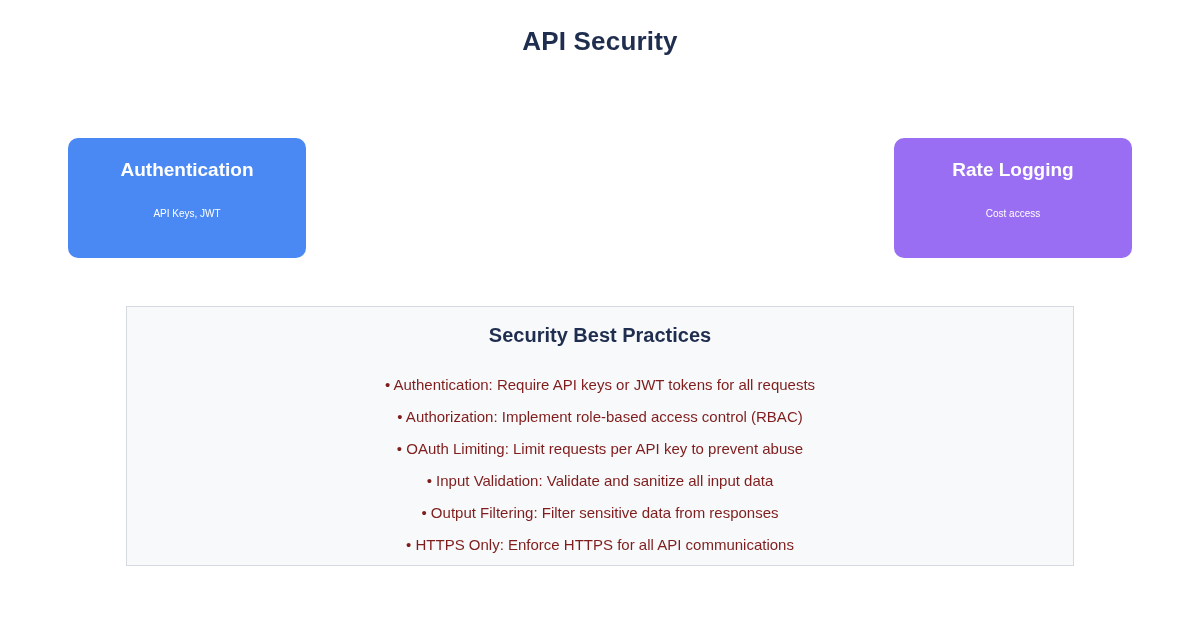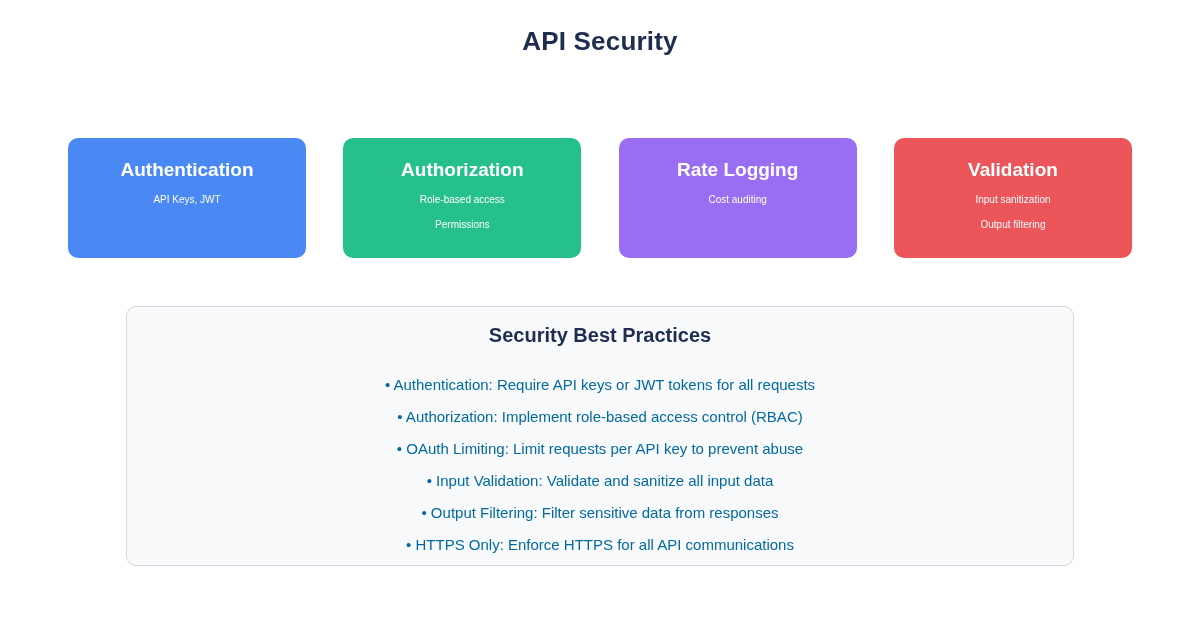--- a/index.html
+++ b/index.html
@@ -48,87 +48,77 @@
     border-radius: 10px;
     box-sizing: border-box;
     padding-top: 21px;
     text-align: center;
     color: #ffffff;
   }
   .card-title {
     font-size: 19px;
     font-weight: bold;
     line-height: 22px;
-    margin-bottom: 6px;
+    margin-bottom: 20px;
   }
   .card-line {
     font-size: 10px;
     line-height: 25px;
     font-weight: normal;
   }
 
   
   .practices-panel {
     position: absolute;
     left: 126px;
     top: 306px;
     width: 948px;
     height: 260px;
     box-sizing: border-box;
     background: #f8f9fb;
     border: 1px solid #d6d9e0;
-    border-radius: 10px;
+    border-radius: 0;
     padding-top: 15px;
   }
   .practices-title {
     font-size: 20px;
     font-weight: bold;
     color: #1f2d4f;
     text-align: center;
     line-height: 26px;
     margin-bottom: 21px;
   }
   .practice-item {
     font-size: 15px;
-    color: #0369a1;
+    color: #7f1d1d;
     text-align: center;
     line-height: 32px;
     white-space: nowrap;
   }
 </style>
 </head>
 <body style="background: rgb(255, 255, 255);">
 
 <div class="page">
 
   <div class="page-title">API Security</div>
 
   <div class="card-row">
 
     <div class="card" style="background: rgb(74, 137, 243);">
       <div class="card-title">Authentication</div>
       <div class="card-line">API Keys, JWT</div>
     </div>
 
-    <div class="card" style="background: rgb(37, 192, 140);">
-      <div class="card-title">Authorization</div>
-      <div class="card-line">Role-based access</div>
-      <div class="card-line">Permissions</div>
-    </div>
 
     <div class="card" style="background: rgb(154, 110, 243);">
       <div class="card-title">Rate Logging</div>
-      <div class="card-line">Cost auditing</div>
+      <div class="card-line">Cost access</div>
     </div>
 
-    <div class="card" style="background: rgb(236, 85, 89);">
-      <div class="card-title">Validation</div>
-      <div class="card-line">Input sanitization</div>
-      <div class="card-line">Output filtering</div>
-    </div>
 
   </div>
 
   <div class="practices-panel">
     <div class="practices-title">Security Best Practices</div>
     <div>
       <div class="practice-item">• Authentication: Require API keys or JWT tokens for all requests</div>
       <div class="practice-item">• Authorization: Implement role-based access control (RBAC)</div>
       <div class="practice-item">• OAuth Limiting: Limit requests per API key to prevent abuse</div>
       <div class="practice-item">• Input Validation: Validate and sanitize all input data</div>

